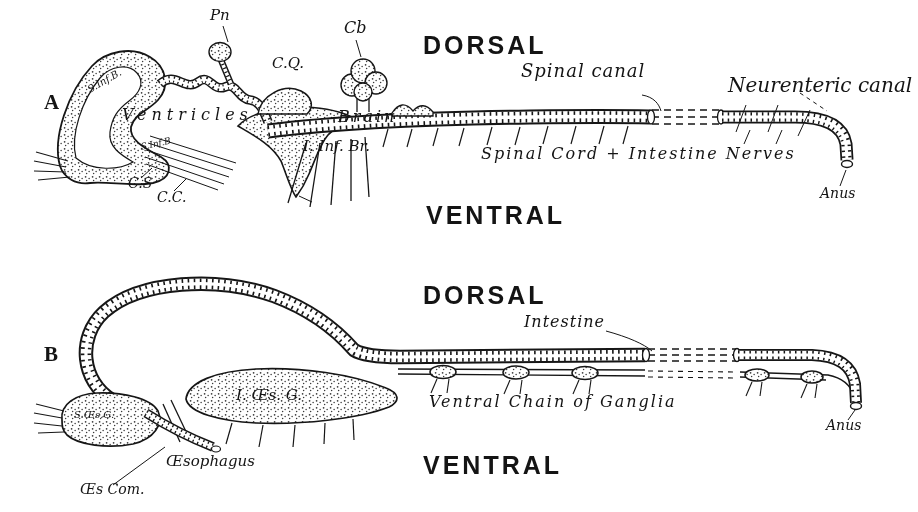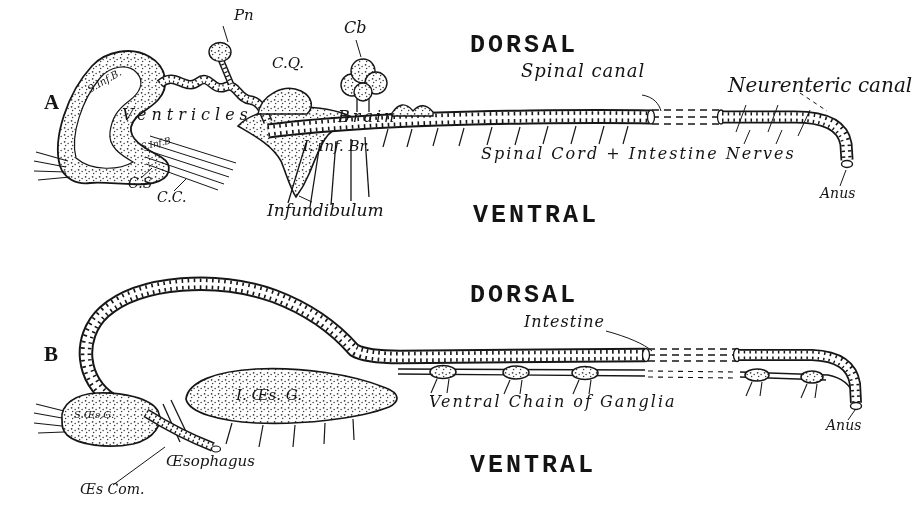--- a/index.html
+++ b/index.html
@@ -2,22 +2,22 @@
 <html><head>
 <meta charset="utf-8">
 <style>
   html,body{margin:0;padding:0;background:#ffffff;}
   .stage{
     position:relative;width:918px;height:512px;background:#ffffff;
     font-family:"DejaVu Serif","Liberation Serif",serif;color:#111;overflow:hidden;
   }
   .stage svg{position:absolute;left:0;top:0;}
   .lbl{position:absolute;font-style:italic;white-space:nowrap;line-height:1;color:#141414;}
-  .upright{font-style:normal;margin-left:24px;}
-  .big{font-style:normal;font-weight:700;letter-spacing:3px;font-family:Liberation Mono, monospace;margin-left:47px;}
+  .upright{font-style:normal;}
+  .big{font-style:normal;font-weight:700;letter-spacing:3px;font-family:Liberation Sans, sans-serif;}
   .panel-letter{font-style:normal;font-weight:700;font-family:"Liberation Serif",serif;}
 </style>
 </head>
 <body>
 
 <div class="stage">
 
 <svg width="918" height="512" viewBox="0 0 918 512">
   <defs>
     <pattern id="stip" width="7" height="7" patternUnits="userSpaceOnUse">
@@ -249,21 +249,20 @@
 <span class="lbl" style="left:521px;top:62px;font-size:18px;letter-spacing:1px">Spinal canal</span>
 <span class="lbl" style="left:728px;top:75px;font-size:20px">Neurenteric canal</span>
 <span class="lbl" style="left:86px;top:86px;font-size:10px;transform:rotate(-30deg);transform-origin:left top">S.Inf.B.</span>
 <span class="lbl" style="left:122px;top:107px;font-size:16px;letter-spacing:5px">Ventricles</span>
 <span class="lbl" style="left:338px;top:109px;font-size:16px;letter-spacing:3px">Brain</span>
 <span class="lbl" style="left:140px;top:143px;font-size:9px;transform:rotate(-12deg);transform-origin:left top">S.Inf.B</span>
 <span class="lbl" style="left:303px;top:139px;font-size:15px">I. Inf. Br.</span>
 <span class="lbl" style="left:481px;top:146px;font-size:16px;letter-spacing:2px">Spinal Cord + Intestine Nerves</span>
 <span class="lbl" style="left:128px;top:176px;font-size:14px">C.S</span>
 <span class="lbl" style="left:157px;top:190px;font-size:14px">C.C.</span>
-<span class="lbl" style="left:267px;top:202px;font-size:17px">Infundibulum</span>
 <span class="lbl big" style="left:426px;top:203px;font-size:25px">VENTRAL</span>
 <span class="lbl" style="left:820px;top:186px;font-size:14px">Anus</span>
 
 <span class="lbl big" style="left:423px;top:283px;font-size:25px">DORSAL</span>
 <span class="lbl" style="left:524px;top:314px;font-size:16px;letter-spacing:1px">Intestine</span>
 <span class="lbl panel-letter" style="left:44px;top:344px;font-size:21px">B</span>
 <span class="lbl" style="left:74px;top:410px;font-size:10px">S.Œs.G.</span>
 <span class="lbl" style="left:236px;top:388px;font-size:15px">I. Œs. G.</span>
 <span class="lbl" style="left:429px;top:394px;font-size:16px;letter-spacing:2px">Ventral Chain of Ganglia</span>
 <span class="lbl" style="left:826px;top:418px;font-size:14px">Anus</span>

